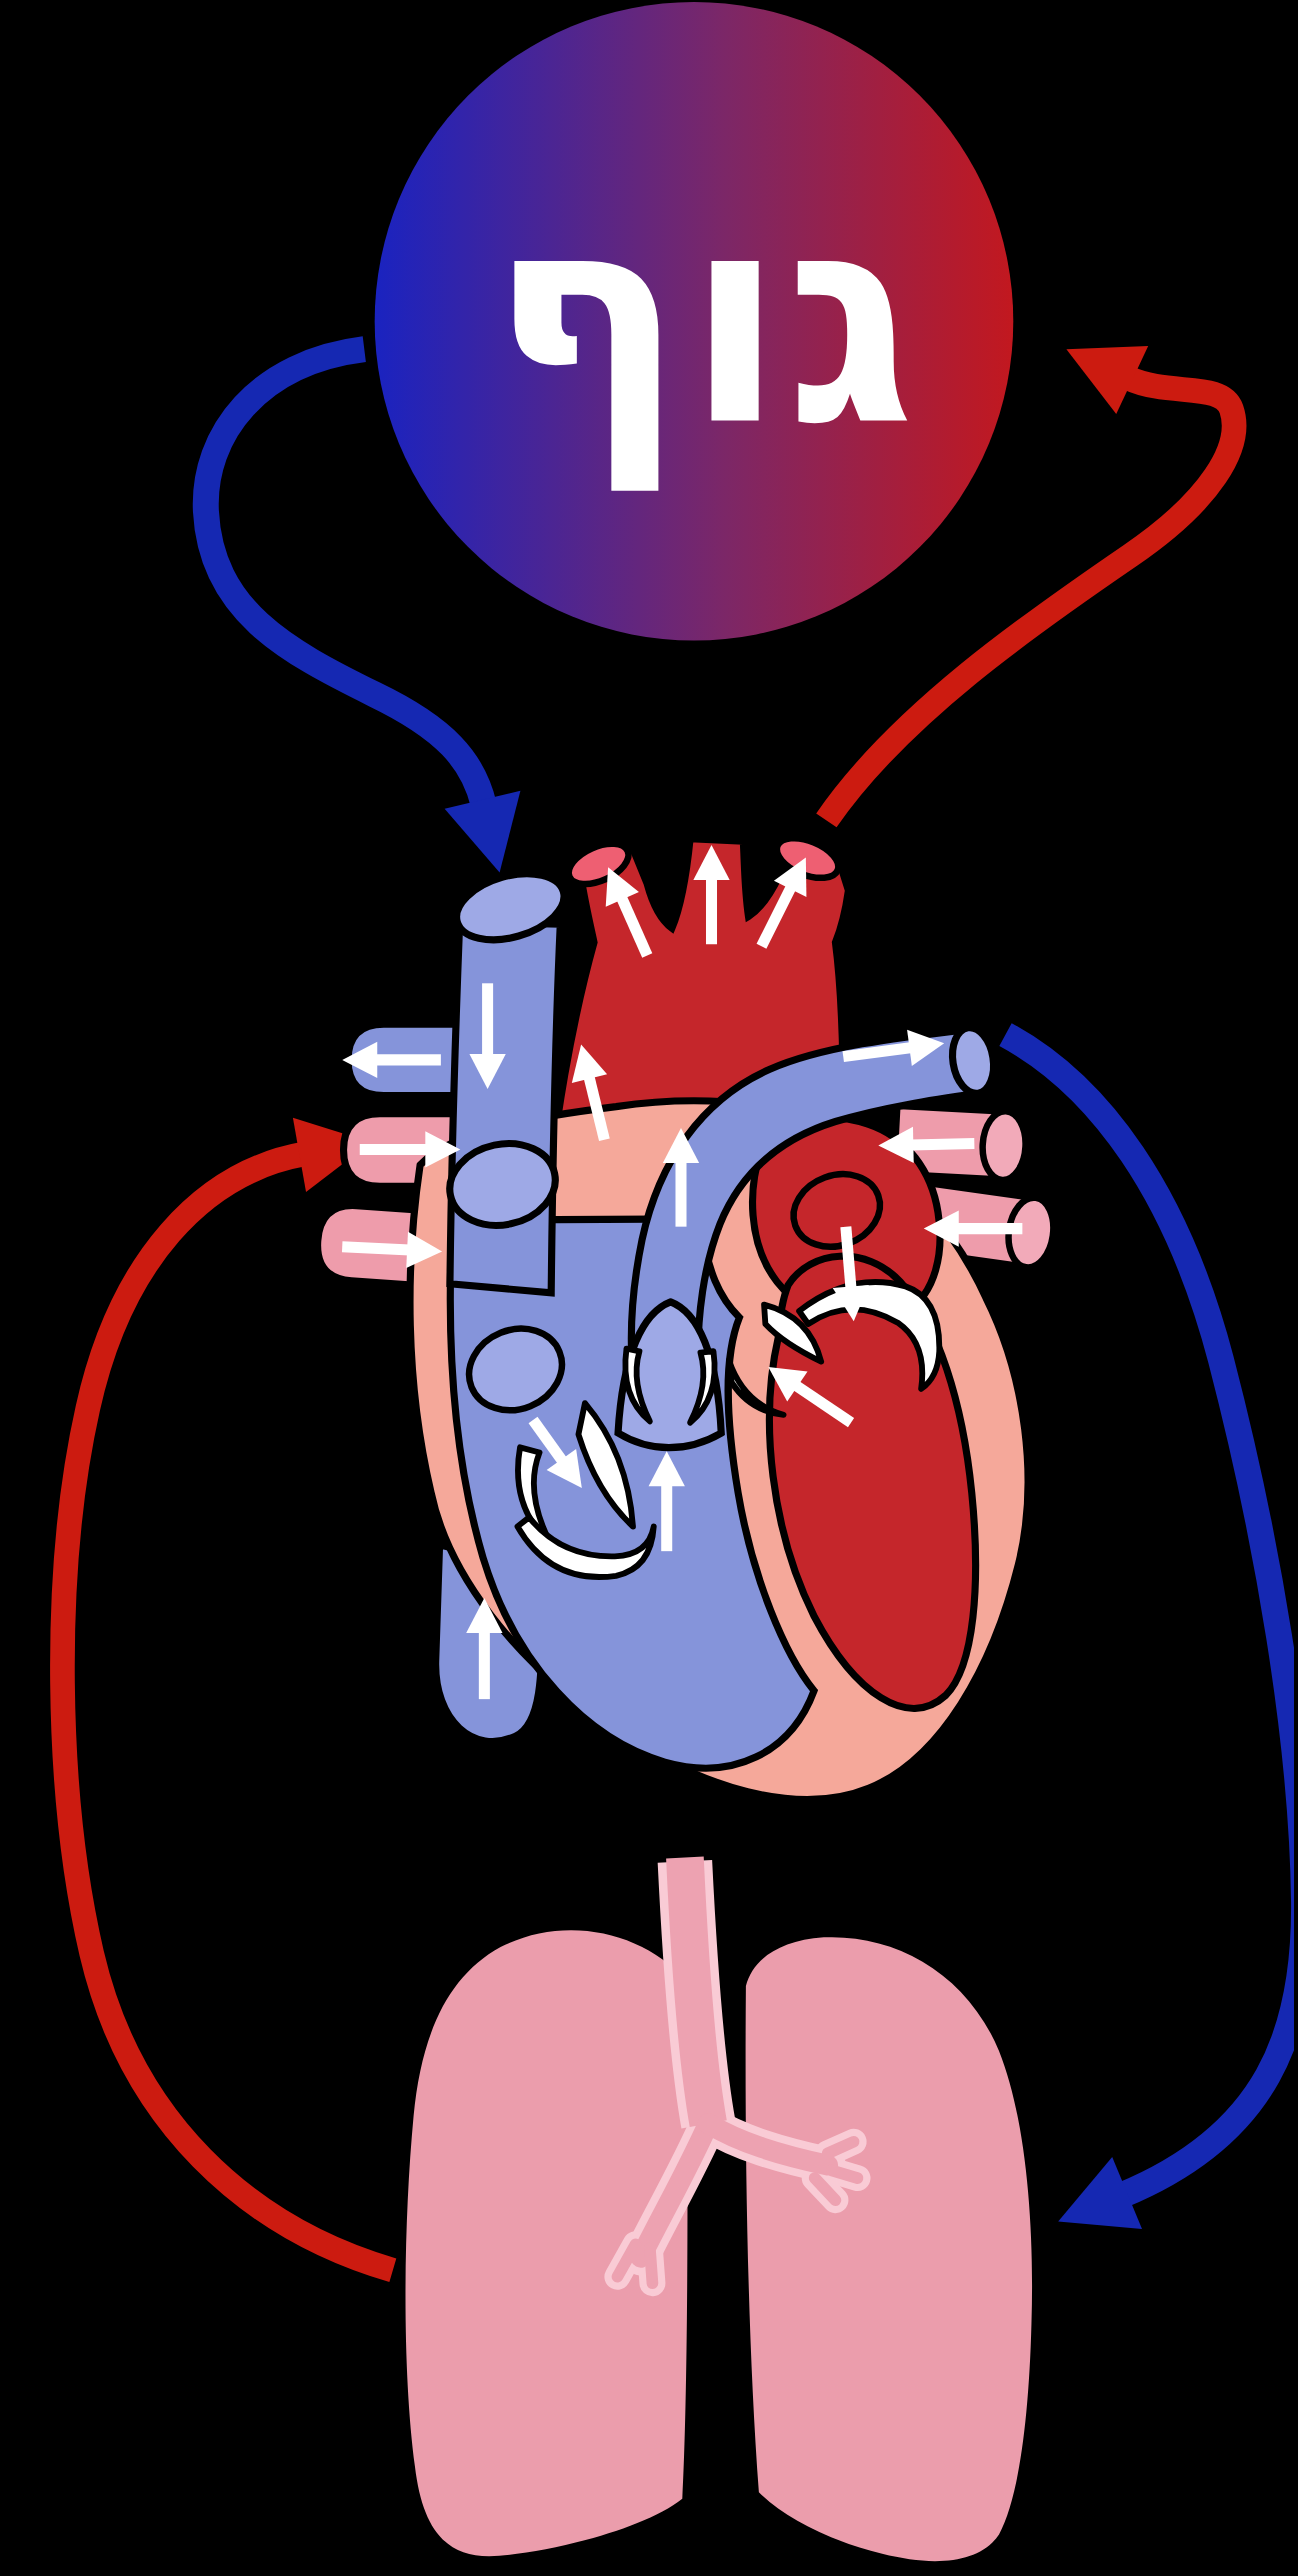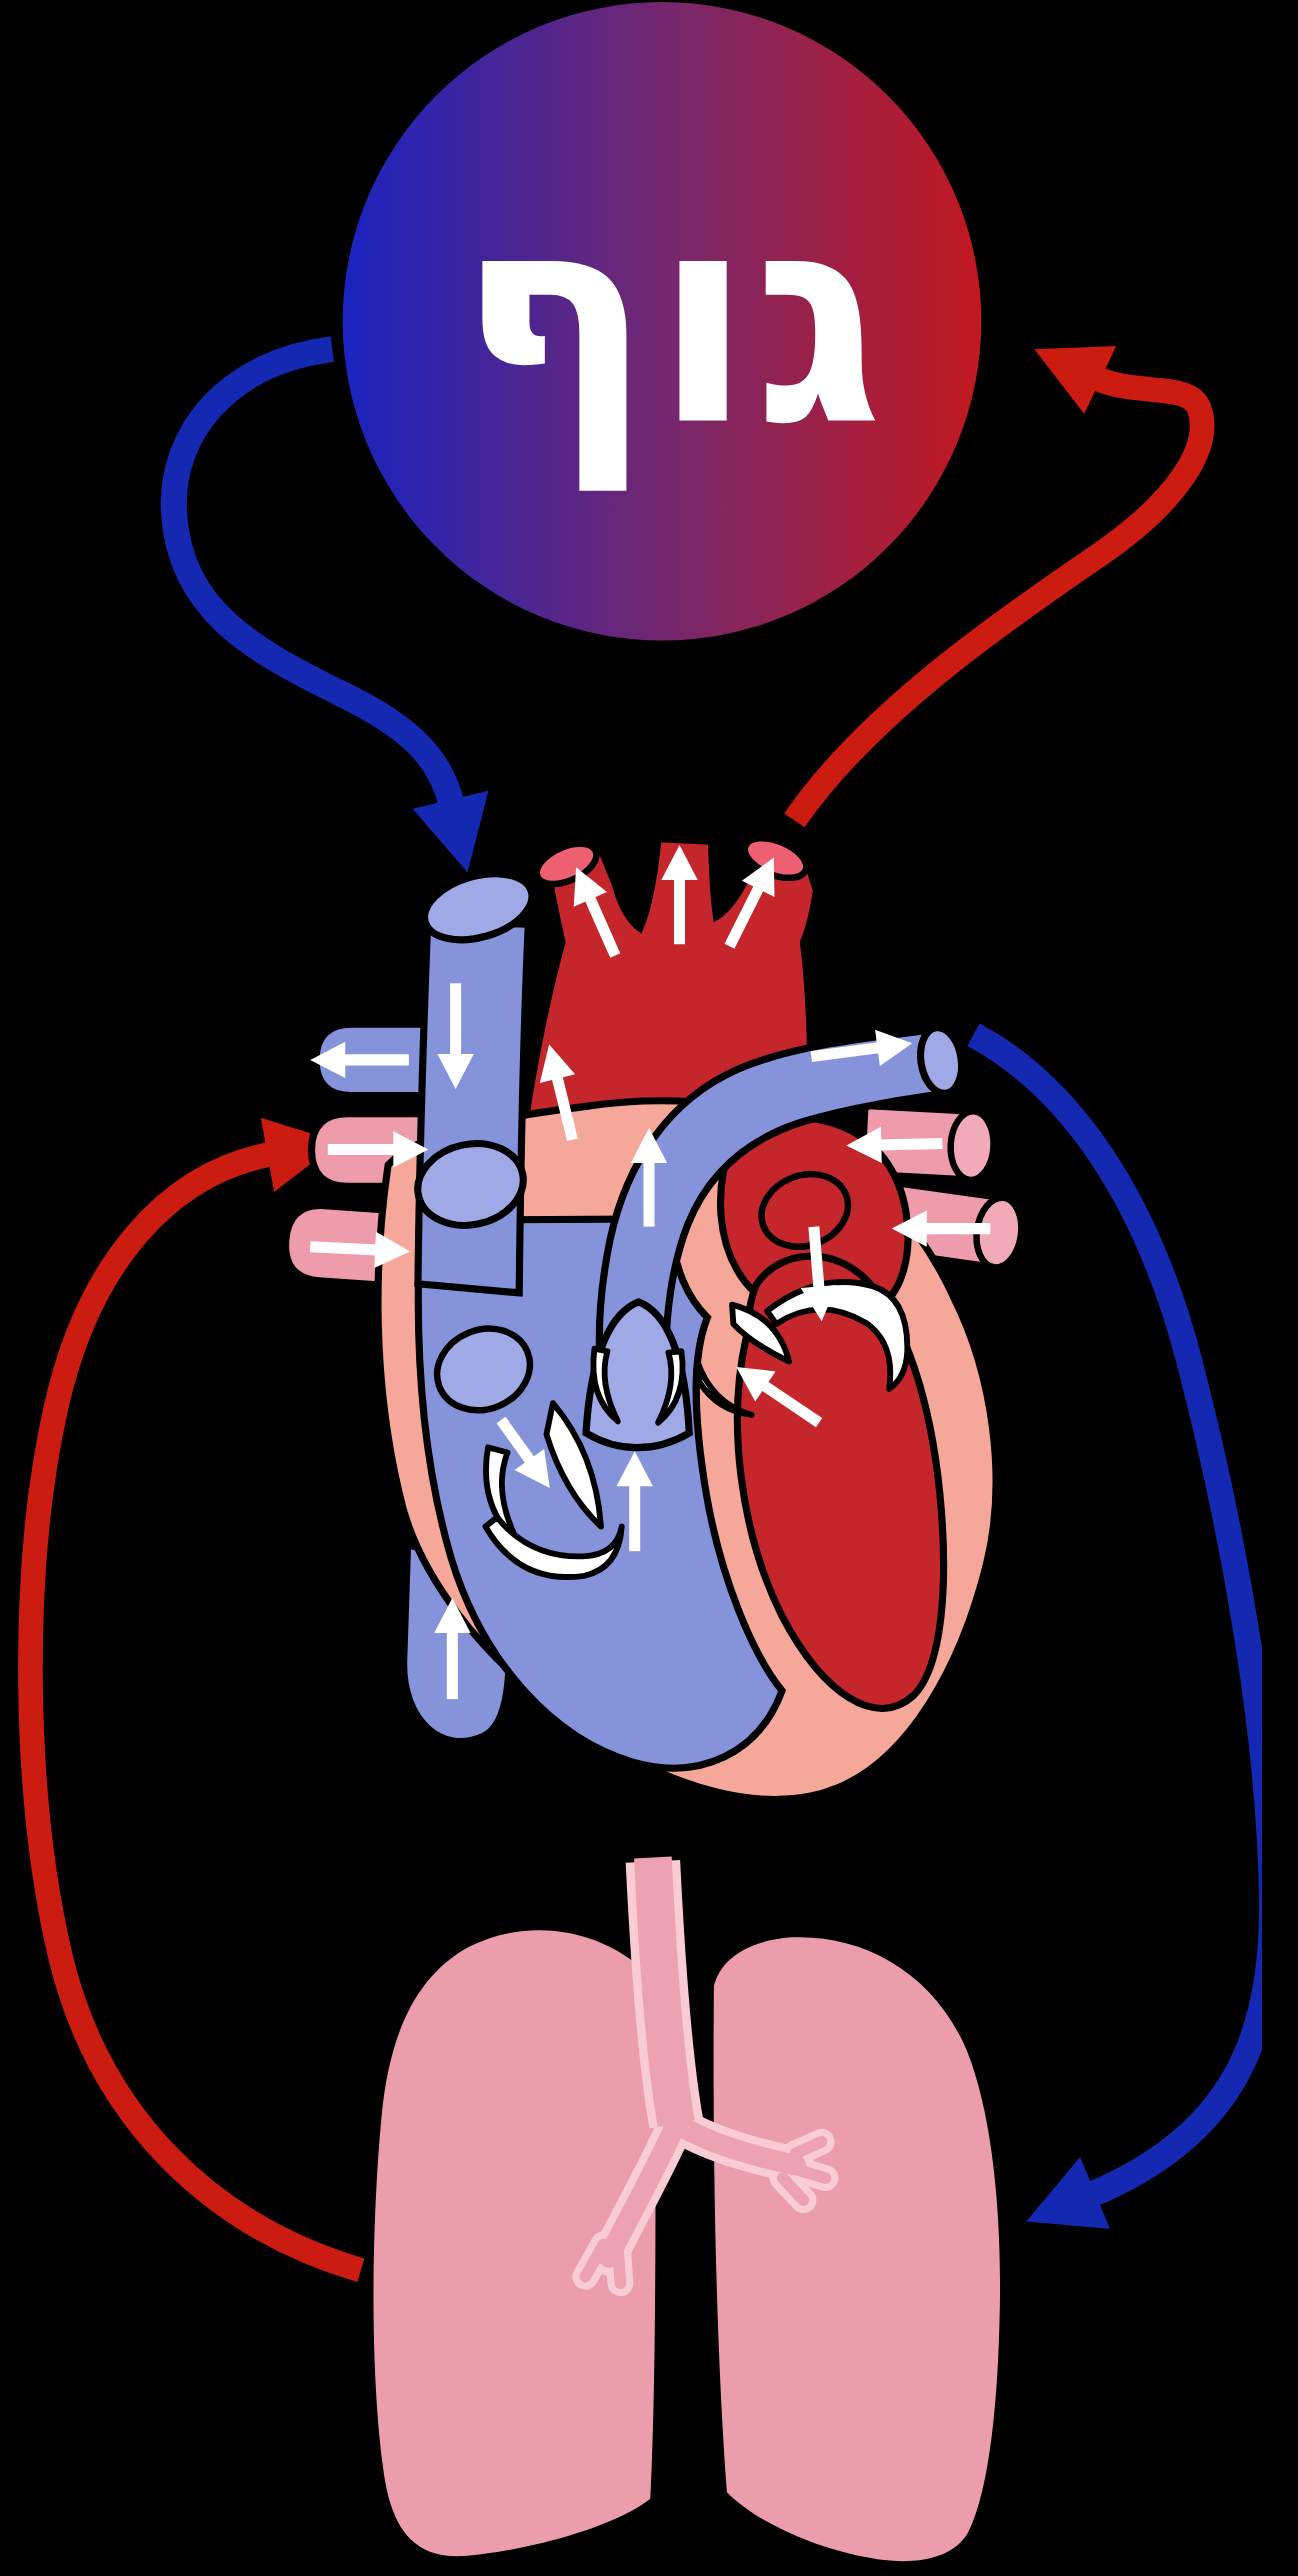--- a/index.html
+++ b/index.html
@@ -1,16 +1,16 @@
 <!DOCTYPE html>
 <html style="--background: #000000; --deoxygenated: #8594da; --deoxygenated-light: #9ea9e6; --oxygenated-red: #c5262b; --aorta-cut: #ee5f72; --vein-pink: #ee9cab; --vein-pink-light: #f2aab9; --heart-wall: #f5a89a; --lung-pink: #eb9dac; --airway-outline: #f9cbd5; --airway-fill: #eda2b1; --arrow-blue: #1528b2; --arrow-red: #cc1b10; --flow-arrow: #ffffff; --outline: #000000; --circle-gradient-left: #1a23c0; --circle-gradient-mid: #7c2767; --circle-gradient-right: #c2181f; --label-color: #ffffff;font-size:10.4px"><head>
 <meta charset="utf-8">
 <style>
   html,body{margin:0;padding:0;background:var(--background,#000);}
-  .stage{position:relative;width:1262px;height:2576px;background:var(--background,#000);overflow:hidden;}
+  .stage{position:relative;width:1262px;height:2576px;background:var(--background,#000);overflow:hidden;margin-left:32px;}
   svg{display:block;width:1298px;height:2576px;}
   text{font-family:"DejaVu Sans","Liberation Sans",sans-serif;}
 
   .stopL{stop-color:var(--circle-gradient-left,#1a23c0);}
   .stopM{stop-color:var(--circle-gradient-mid,#7c2767);}
   .stopR{stop-color:var(--circle-gradient-right,#c2181f);}
 
   .lbl{fill:var(--label-color,#fff);font-weight:bold;font-size:450px;}
 
   .bigblue{stroke:var(--arrow-blue,#1528b2);stroke-width:40;fill:none;}

